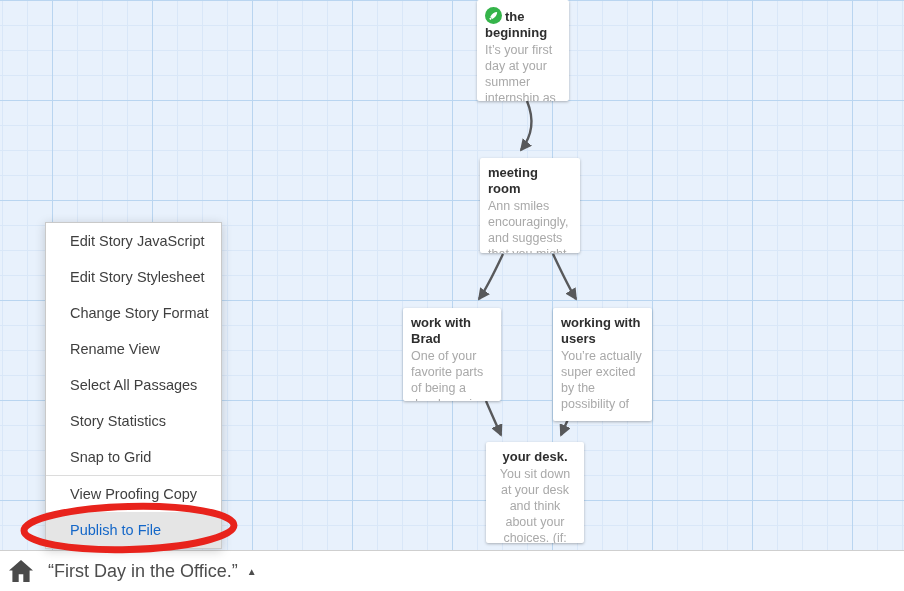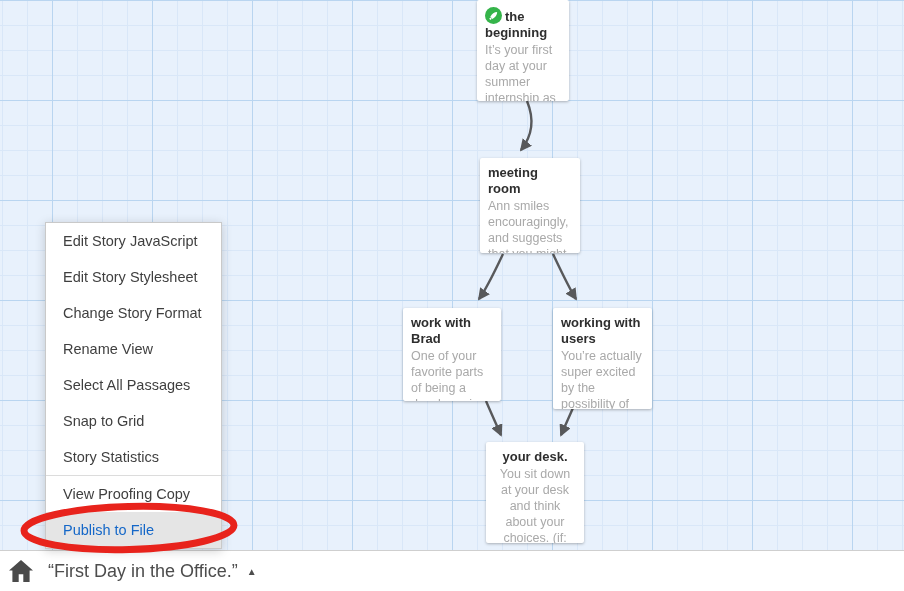--- a/index.html
+++ b/index.html
@@ -38,21 +38,21 @@
   .p-title{font-weight:bold;font-size:13px;line-height:16px;color:#2e2e2e;}
   .p-excerpt{font-size:12.5px;line-height:16px;color:#a9a9a9;margin-top:1px;}
   .badge{display:inline-block;vertical-align:-3px;margin-right:3px;line-height:0;}
 
   
   .menu{
     position:absolute;left:45px;top:222px;width:177px;background:#fff;
     border:1px solid #c9c9c9;box-shadow:0 2px 10px rgba(0,0,0,.18);z-index:5;
   }
   .menu-item{
-    height:36px;line-height:36px;padding-left:17px;font-size:14.5px;
+    height:36px;line-height:36px;padding-left:24px;font-size:14.5px;
     color:#3f3f3f;white-space:nowrap;cursor:pointer;
   }
   .menu-divider{border-top:1px solid #dcdcdc;height:0;}
   .menu-item.highlight{background:#e5e5e5;color:var(--accent-blue,#1467c8);}
 
   
   .annotation{position:absolute;left:16px;top:500px;z-index:6;pointer-events:none;}
 
   
   .footer{
@@ -102,38 +102,38 @@
   <div class="passage" style="left:480px;top:158px;width:100px;height:95px;">
     <div class="p-title">meeting room</div>
     <div class="p-excerpt">Ann smiles encouragingly, and suggests that you might be interested in</div>
   </div>
 
   <div class="passage" style="left:403px;top:308px;width:98px;height:93px;">
     <div class="p-title">work with Brad</div>
     <div class="p-excerpt">One of your favorite parts of being a developer is</div>
   </div>
 
-  <div class="passage" style="left:553px;top:308px;width:99px;height:101px;">
+  <div class="passage" style="left:553px;top:308px;width:99px;height:113px;">
     <div class="p-title">working with users</div>
     <div class="p-excerpt">You’re actually super excited by the possibility of</div>
   </div>
 
   <div class="passage" style="left:486px;top:442px;width:98px;height:101px;text-align:center;">
     <div class="p-title">your desk.</div>
     <div class="p-excerpt">You sit down at your desk and think about your choices. (if: $confidence</div>
   </div>
 
   <div class="menu">
     <div class="menu-item">Edit Story JavaScript</div>
     <div class="menu-item">Edit Story Stylesheet</div>
     <div class="menu-item">Change Story Format</div>
     <div class="menu-item">Rename View</div>
     <div class="menu-item">Select All Passages</div>
+    <div class="menu-item">Story Statistics</div>
     <div class="menu-item">Snap to Grid</div>
-    <div class="menu-item">Story Statistics</div>
     <div class="menu-divider"></div>
     <div class="menu-item">View Proofing Copy</div>
     <div class="menu-item highlight">Publish to File</div>
   </div>
 
   <svg class="annotation" width="230" height="56" viewBox="0 0 230 56">
     <ellipse cx="113" cy="28" rx="105" ry="21.5" fill="none" stroke="#e8231c" stroke-width="7" transform="rotate(-1.5 113 28)"></ellipse>
   </svg>
 
   <div class="footer">

